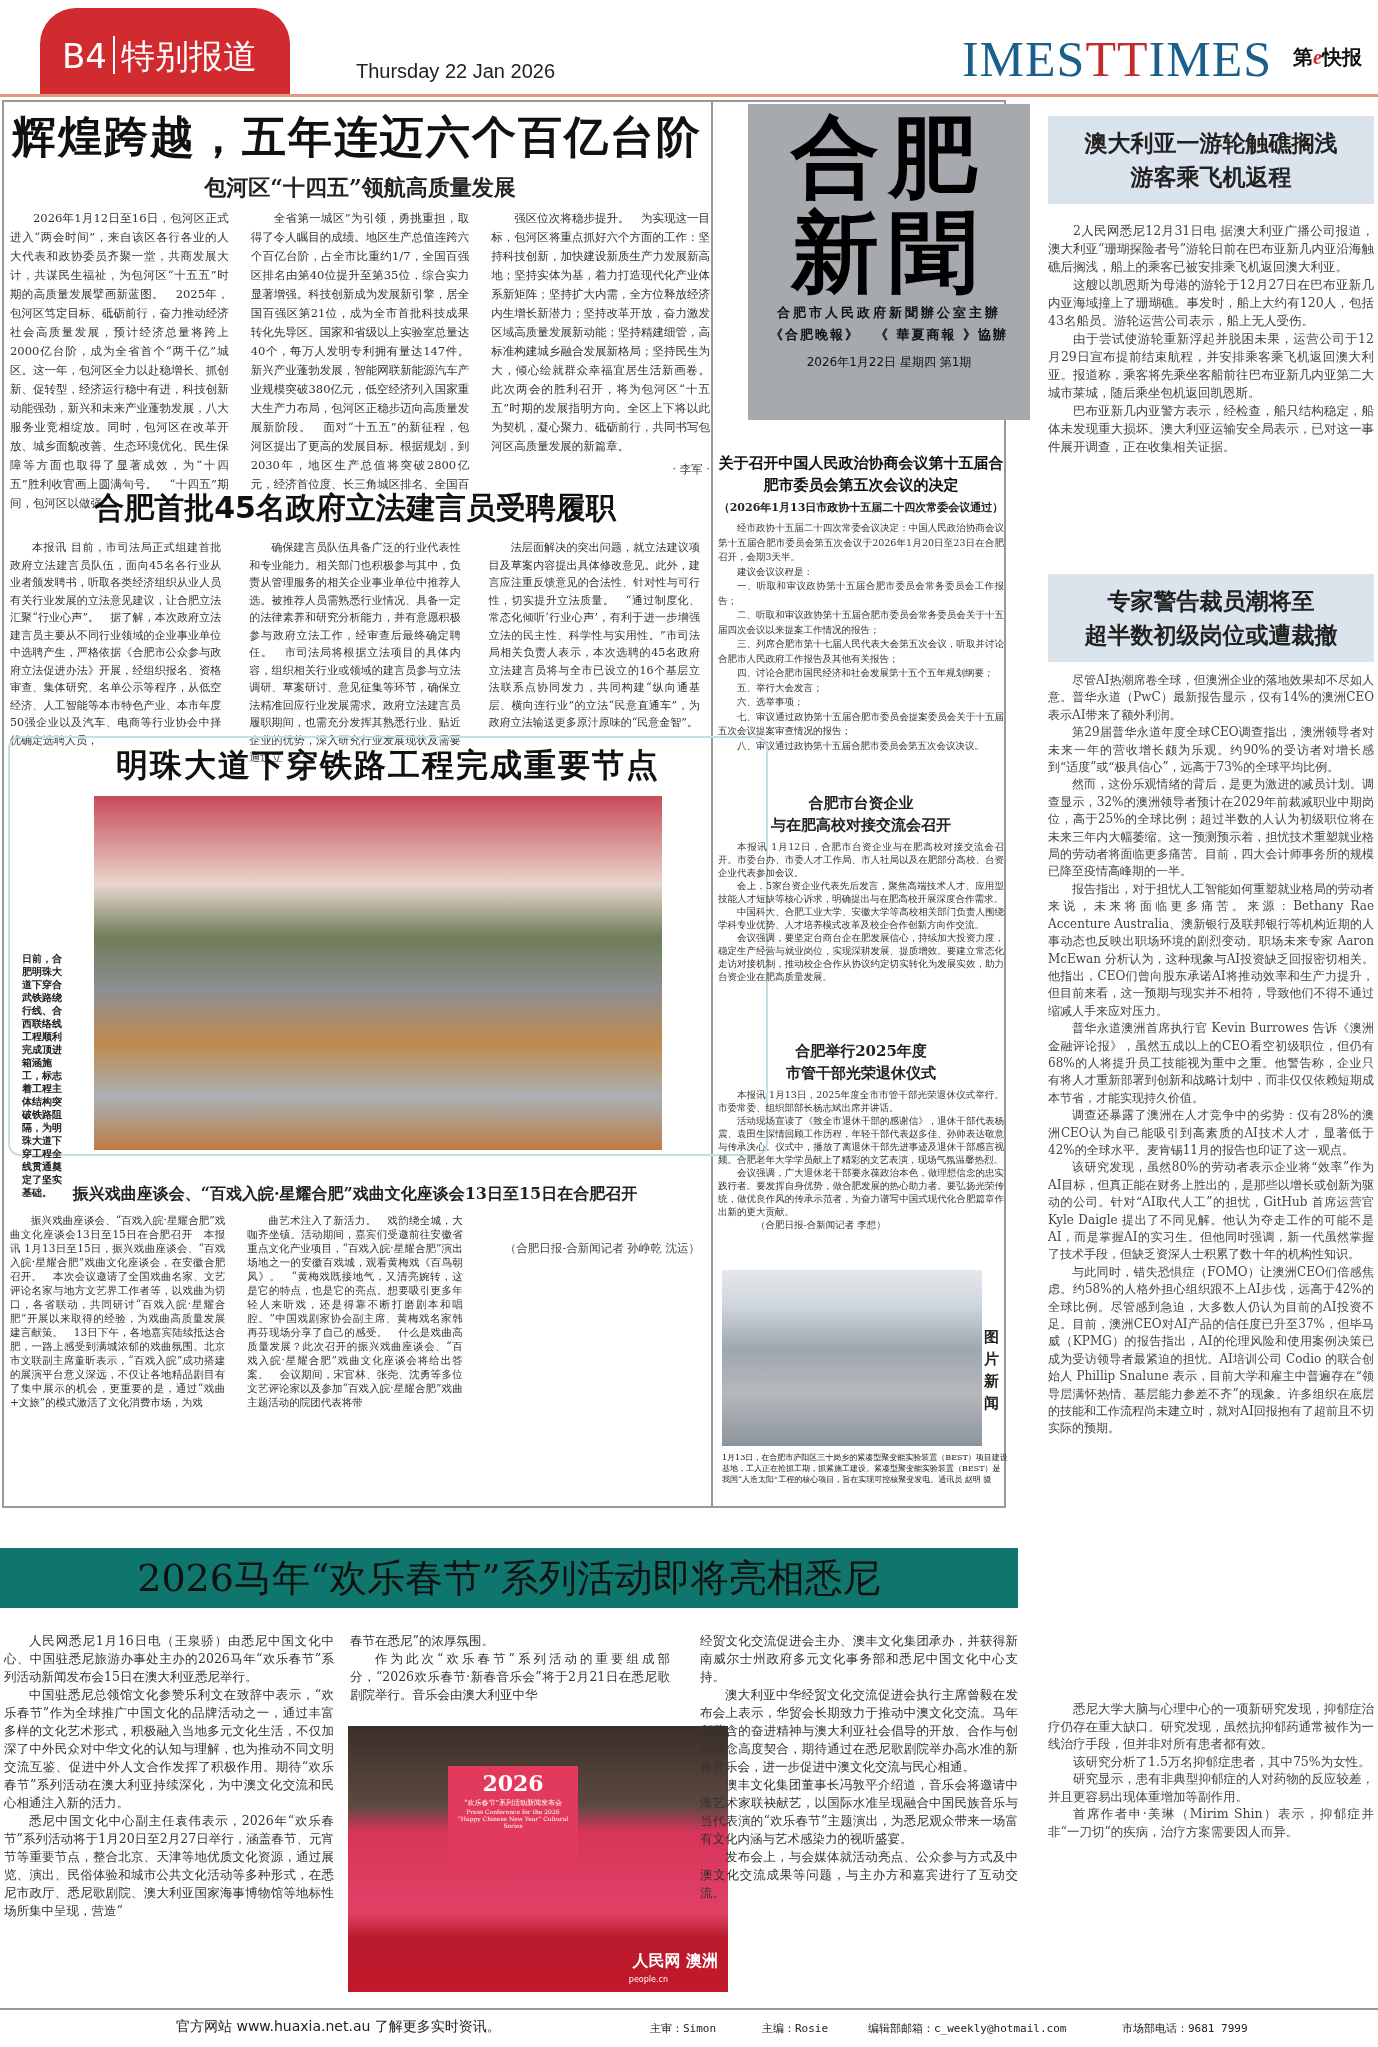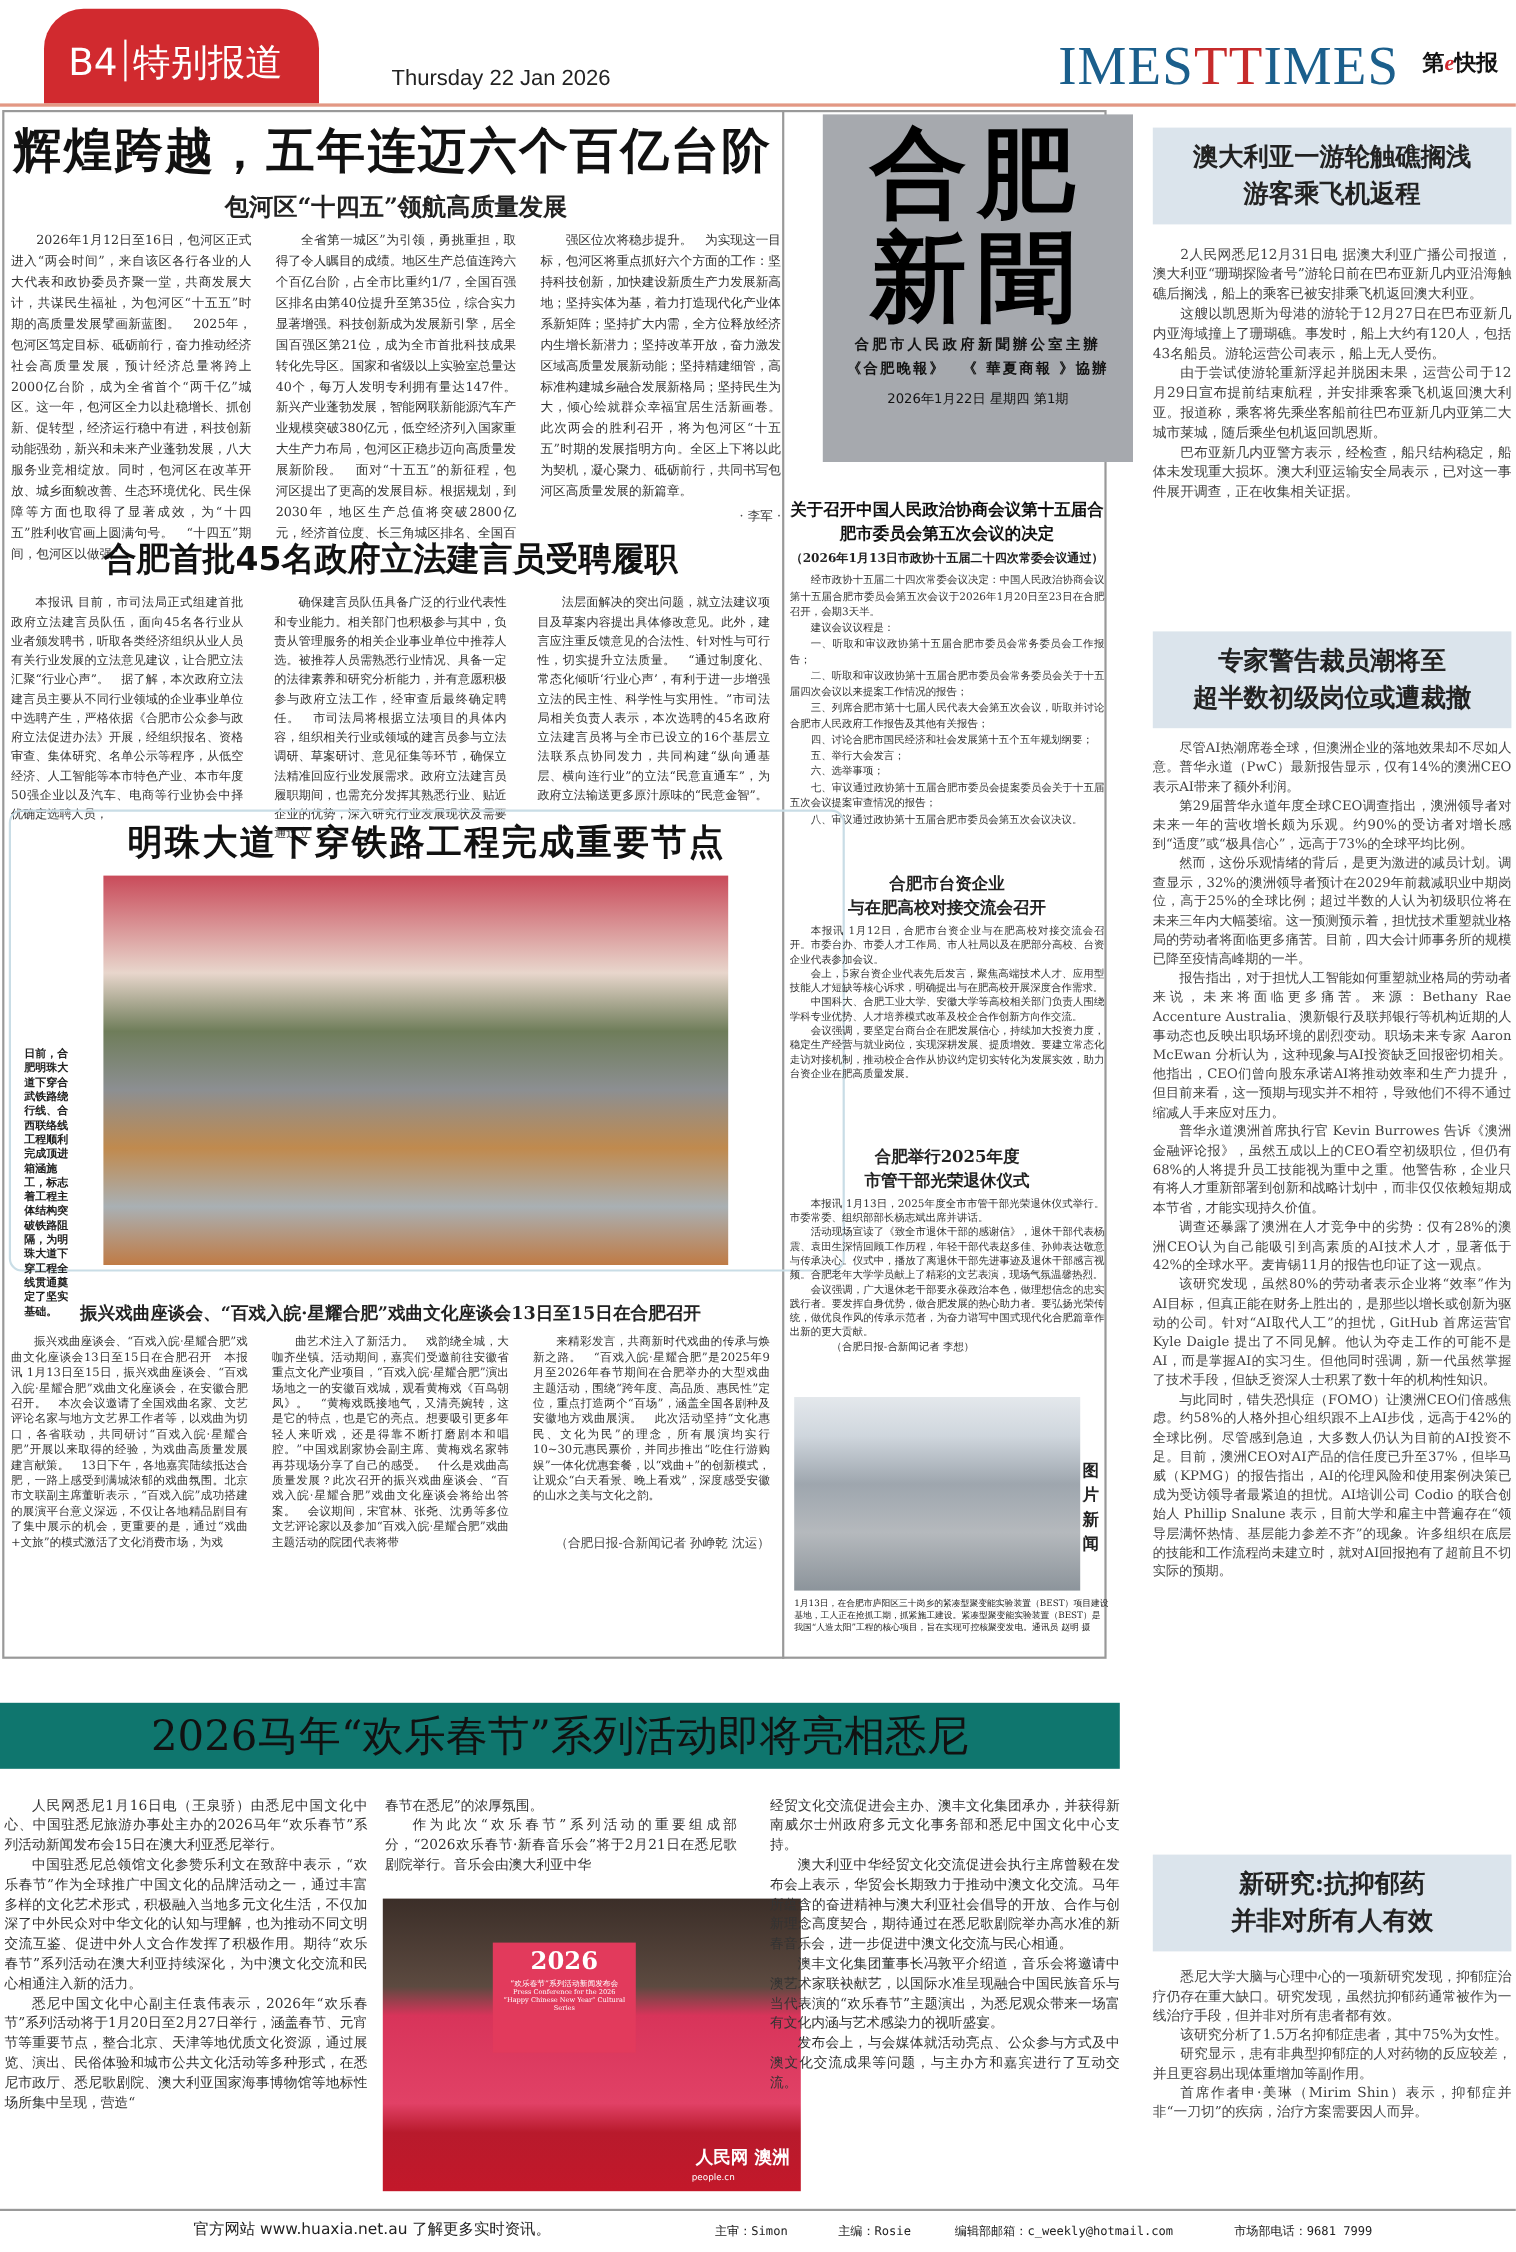--- a/index.html
+++ b/index.html
@@ -151,21 +151,20 @@
     <p style="text-indent:4em;">（合肥日报-合新闻记者 李想）</p>
   </div>
 </div>
 
 <div class="abs" style="left:10px; top:1180px; width:690px;">
   <div class="hl-sub" style="font-size:16px; margin:4px 0 8px;">振兴戏曲座谈会、“百戏入皖·星耀合肥”戏曲文化座谈会13日至15日在合肥召开</div>
   <div class="cols3 body-text" style="font-size:10.5px; line-height:14px; column-gap:22px;">
     <div>振兴戏曲座谈会、“百戏入皖·星耀合肥”戏曲文化座谈会13日至15日在合肥召开　本报讯 1月13日至15日，振兴戏曲座谈会、“百戏入皖·星耀合肥”戏曲文化座谈会，在安徽合肥召开。　本次会议邀请了全国戏曲名家、文艺评论名家与地方文艺界工作者等，以戏曲为切口，各省联动，共同研讨“百戏入皖·星耀合肥”开展以来取得的经验，为戏曲高质量发展建言献策。　13日下午，各地嘉宾陆续抵达合肥，一路上感受到满城浓郁的戏曲氛围。北京市文联副主席董昕表示，“百戏入皖”成功搭建的展演平台意义深远，不仅让各地精品剧目有了集中展示的机会，更重要的是，通过“戏曲+文旅”的模式激活了文化消费市场，为戏</div>
     <div>曲艺术注入了新活力。　戏韵绕全城，大咖齐坐镇。活动期间，嘉宾们受邀前往安徽省重点文化产业项目，“百戏入皖·星耀合肥”演出场地之一的安徽百戏城，观看黄梅戏《百鸟朝凤》。　“黄梅戏既接地气，又清亮婉转，这是它的特点，也是它的亮点。想要吸引更多年轻人来听戏，还是得靠不断打磨剧本和唱腔。”中国戏剧家协会副主席、黄梅戏名家韩再芬现场分享了自己的感受。　什么是戏曲高质量发展？此次召开的振兴戏曲座谈会、“百戏入皖·星耀合肥”戏曲文化座谈会将给出答案。　会议期间，宋官林、张尧、沈勇等多位文艺评论家以及参加“百戏入皖·星耀合肥”戏曲主题活动的院团代表将带</div>
     <div>
-      <div>来精彩发言，共商新时代戏曲的传承与焕新之路。　“百戏入皖·星耀合肥”是2025年9月至2026年春节期间在合肥举办的大型戏曲主题活动，围绕“跨年度、高品质、惠民性”定位，重点打造两个“百场”，涵盖全国各剧种及安徽地方戏曲展演。　此次活动坚持“文化惠民、文化为民”的理念，所有展演均实行10~30元惠民票价，并同步推出“吃住行游购娱”一体化优惠套餐，以“戏曲+”的创新模式，让观众“白天看景、晚上看戏”，深度感受安徽的山水之美与文化之韵。</div>
       <div class="byline" style="text-indent:0; margin-top:28px;">（合肥日报-合新闻记者 孙峥乾 沈运）</div>
     </div>
   </div>
 </div>
 
 <div class="abs" style="left:712px; top:1270px; width:292px;">
   <div class="photo-best" style="margin-left:10px; width:260px; height:176px;"></div>
   <div class="abs" style="left:272px; top:56px; width:18px; font-family:'DejaVu Sans',sans-serif; font-weight:bold; font-size:15px; line-height:22px;">
     <div>图</div>
     <div>片</div>
@@ -199,24 +198,20 @@
     <p>然而，这份乐观情绪的背后，是更为激进的减员计划。调查显示，32%的澳洲领导者预计在2029年前裁减职业中期岗位，高于25%的全球比例；超过半数的人认为初级职位将在未来三年内大幅萎缩。这一预测预示着，担忧技术重塑就业格局的劳动者将面临更多痛苦。目前，四大会计师事务所的规模已降至疫情高峰期的一半。</p>
     <p>报告指出，对于担忧人工智能如何重塑就业格局的劳动者来说，未来将面临更多痛苦。来源：Bethany Rae Accenture Australia、澳新银行及联邦银行等机构近期的人事动态也反映出职场环境的剧烈变动。职场未来专家 Aaron McEwan 分析认为，这种现象与AI投资缺乏回报密切相关。他指出，CEO们曾向股东承诺AI将推动效率和生产力提升，但目前来看，这一预期与现实并不相符，导致他们不得不通过缩减人手来应对压力。</p>
     <p>普华永道澳洲首席执行官 Kevin Burrowes 告诉《澳洲金融评论报》，虽然五成以上的CEO看空初级职位，但仍有68%的人将提升员工技能视为重中之重。他警告称，企业只有将人才重新部署到创新和战略计划中，而非仅仅依赖短期成本节省，才能实现持久价值。</p>
     <p>调查还暴露了澳洲在人才竞争中的劣势：仅有28%的澳洲CEO认为自己能吸引到高素质的AI技术人才，显著低于42%的全球水平。麦肯锡11月的报告也印证了这一观点。</p>
     <p>该研究发现，虽然80%的劳动者表示企业将“效率”作为AI目标，但真正能在财务上胜出的，是那些以增长或创新为驱动的公司。针对“AI取代人工”的担忧，GitHub 首席运营官 Kyle Daigle 提出了不同见解。他认为夺走工作的可能不是AI，而是掌握AI的实习生。但他同时强调，新一代虽然掌握了技术手段，但缺乏资深人士积累了数十年的机构性知识。</p>
     <p>与此同时，错失恐惧症（FOMO）让澳洲CEO们倍感焦虑。约58%的人格外担心组织跟不上AI步伐，远高于42%的全球比例。尽管感到急迫，大多数人仍认为目前的AI投资不足。目前，澳洲CEO对AI产品的信任度已升至37%，但毕马威（KPMG）的报告指出，AI的伦理风险和使用案例决策已成为受访领导者最紧迫的担忧。AI培训公司 Codio 的联合创始人 Phillip Snalune 表示，目前大学和雇主中普遍存在“领导层满怀热情、基层能力参差不齐”的现象。许多组织在底层的技能和工作流程尚未建立时，就对AI回报抱有了超前且不切实际的预期。</p>
   </div>
 </div>
 
 <div class="abs" style="left:1048px; top:1686px; width:326px;">
-  <div class="right-hl">
-    <div>新研究:抗抑郁药</div>
-    <div>并非对所有人有效</div>
-  </div>
   <div class="right-body" style="margin-top:14px; font-size:12.5px; line-height:17.5px;">
     <p>悉尼大学大脑与心理中心的一项新研究发现，抑郁症治疗仍存在重大缺口。研究发现，虽然抗抑郁药通常被作为一线治疗手段，但并非对所有患者都有效。</p>
     <p>该研究分析了1.5万名抑郁症患者，其中75%为女性。</p>
     <p>研究显示，患有非典型抑郁症的人对药物的反应较差，并且更容易出现体重增加等副作用。</p>
     <p>首席作者申·美琳（Mirim Shin）表示，抑郁症并非“一刀切”的疾病，治疗方案需要因人而异。</p>
   </div>
 </div>
 
 <div class="abs spring-hl">2026马年“欢乐春节”系列活动即将亮相悉尼</div>
 

